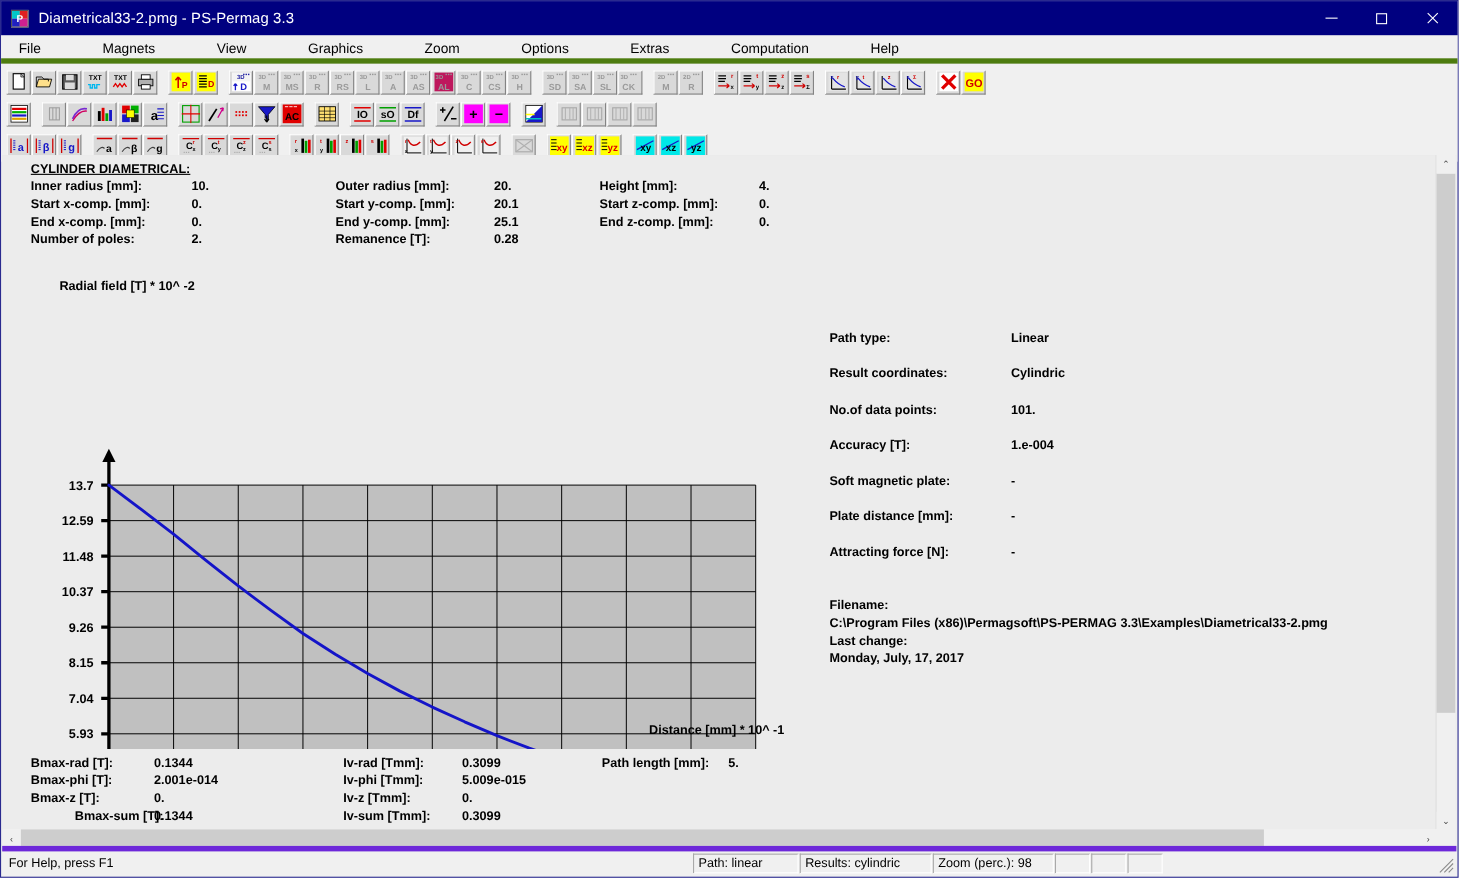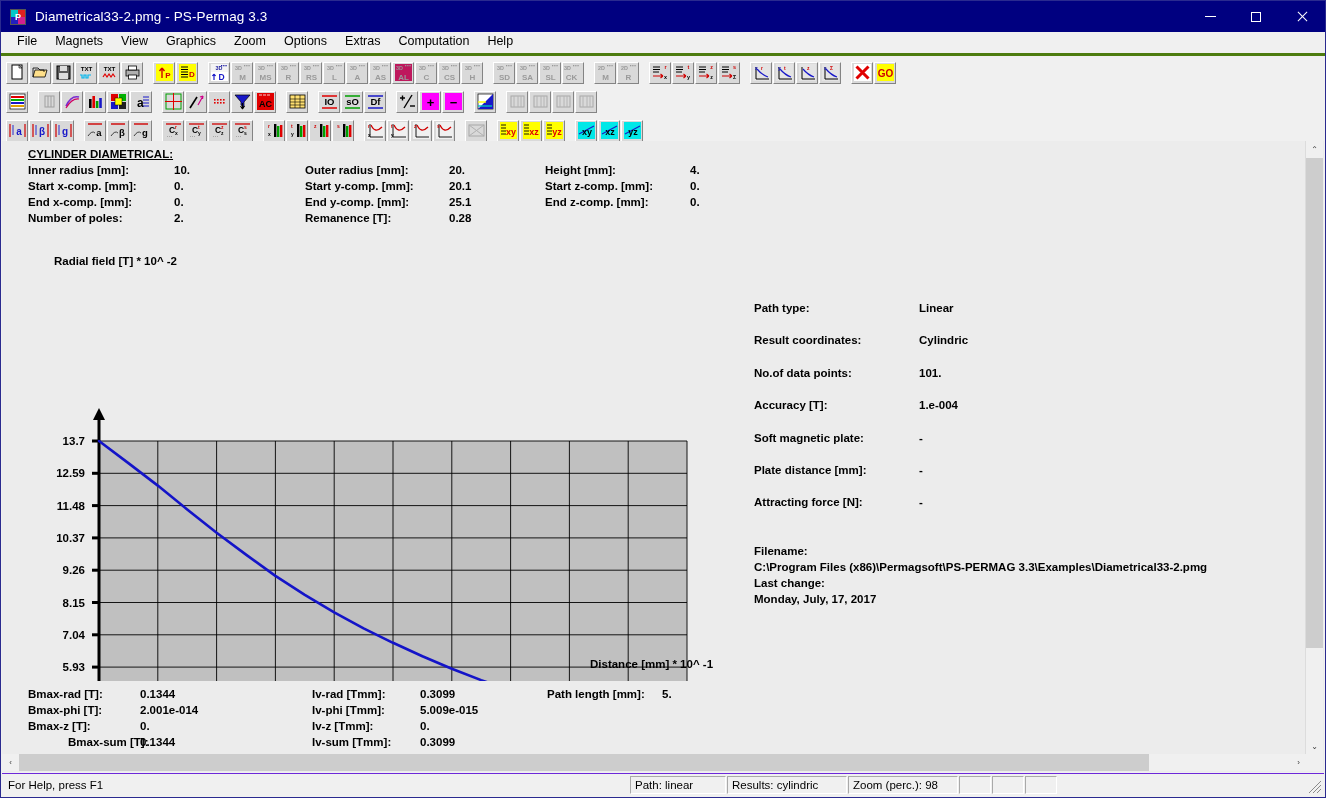--- a/index.html
+++ b/index.html
@@ -18,21 +18,21 @@
   .win-btns{position:absolute;right:0;top:0;height:31px;display:flex;}
   .win-btn{width:46px;height:31px;display:flex;align-items:center;justify-content:center;color:#fff;font-size:13px;}
   .glyph-min{width:11px;height:1px;background:#fff;}
   .glyph-max{width:10px;height:10px;border:1px solid #fff;box-sizing:border-box;}
   .glyph-close{position:relative;width:12px;height:12px;}
   .glyph-close:before,.glyph-close:after{content:"";position:absolute;left:0;top:5px;width:13px;height:1px;background:#fff;}
   .glyph-close:before{transform:rotate(45deg);}
   .glyph-close:after{transform:rotate(-45deg);}
 
   
-  .menubar{height:21px;background:#f0f0f0;display:flex;align-items:flex-start;padding-left:7px;border-bottom:3px solid #4d7c0f;}
+  .menubar{height:21px;background:#f0f0f0;display:flex;align-items:flex-end;padding-left:7px;border-bottom:5px solid #4d7c0f;gap:38px;}
   .menu-item{font-size:12.5px;color:#000;padding:2px 9px;cursor:default;}
 
   
   .toolbars{background:#f0f0f0;padding:2px 0 0 0;}
   .tbrow{display:flex;align-items:center;height:29px;padding-left:5px;}
   .tgroup{display:flex;align-items:center;margin-right:9px;}
   .tbtn{width:22px;height:22px;margin-right:1px;background:#e8e8e8;border:1px solid #e8e8e8;box-sizing:border-box;position:relative;
         display:flex;align-items:center;justify-content:center;overflow:hidden;}
   .tbtn.raised{border-top-color:#fff;border-left-color:#fff;border-right-color:#848484;border-bottom-color:#848484;background:#d9d9d9;}
   .ico-box{width:17px;height:17px;display:block;}
@@ -49,21 +49,21 @@
 
   
   .vscroll{position:absolute;right:1px;top:0;width:17px;bottom:17px;background:#f0f0f0;border-left:1px solid #dcdcdc;}
   .hscroll{position:absolute;left:0;bottom:1px;height:17px;right:17px;background:#f0f0f0;}
   .sb-arrow{width:17px;height:17px;background:#f0f0f0;display:flex;align-items:center;justify-content:center;color:#3c3c3c;font-size:8px;}
   .vthumb{position:absolute;left:0;width:17px;background:#cdcdcd;}
   .hthumb{position:absolute;top:0;height:17px;background:#cdcdcd;}
   .corner{position:absolute;right:1px;bottom:1px;width:17px;height:17px;background:#f0f0f0;}
 
   
-  .statusbar{position:absolute;left:1px;right:1px;bottom:1px;height:22px;background:#f0f0f0;display:flex;align-items:center;border-top:1px solid #6d28d9;}
+  .statusbar{position:absolute;left:1px;right:1px;bottom:1px;height:22px;background:#f0f0f0;display:flex;align-items:center;border-top:5px solid #6d28d9;}
   .st-cell{height:18px;border:1px solid #a9a9a9;border-right-color:#fff;border-bottom-color:#fff;box-sizing:border-box;
            font-size:11.5px;display:flex;align-items:center;padding-left:4px;color:#000;margin-right:1px;}
   .st-msg{font-size:11.5px;padding-left:6px;color:#000;flex:0 0 auto;}
   .grip{position:absolute;right:2px;bottom:2px;width:14px;height:14px;}
 </style>
 </head>
 <body>
 
 <div class="app">
 

